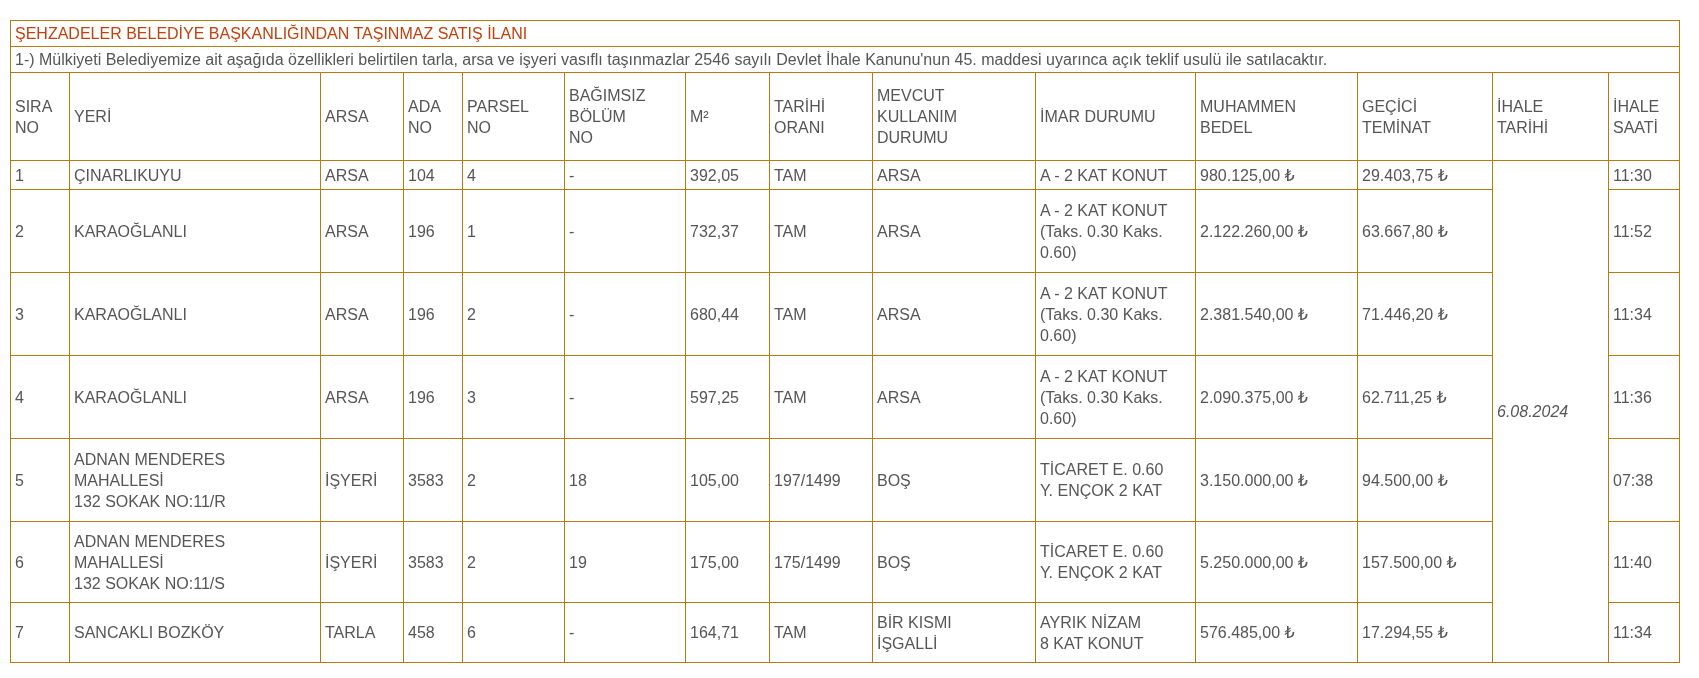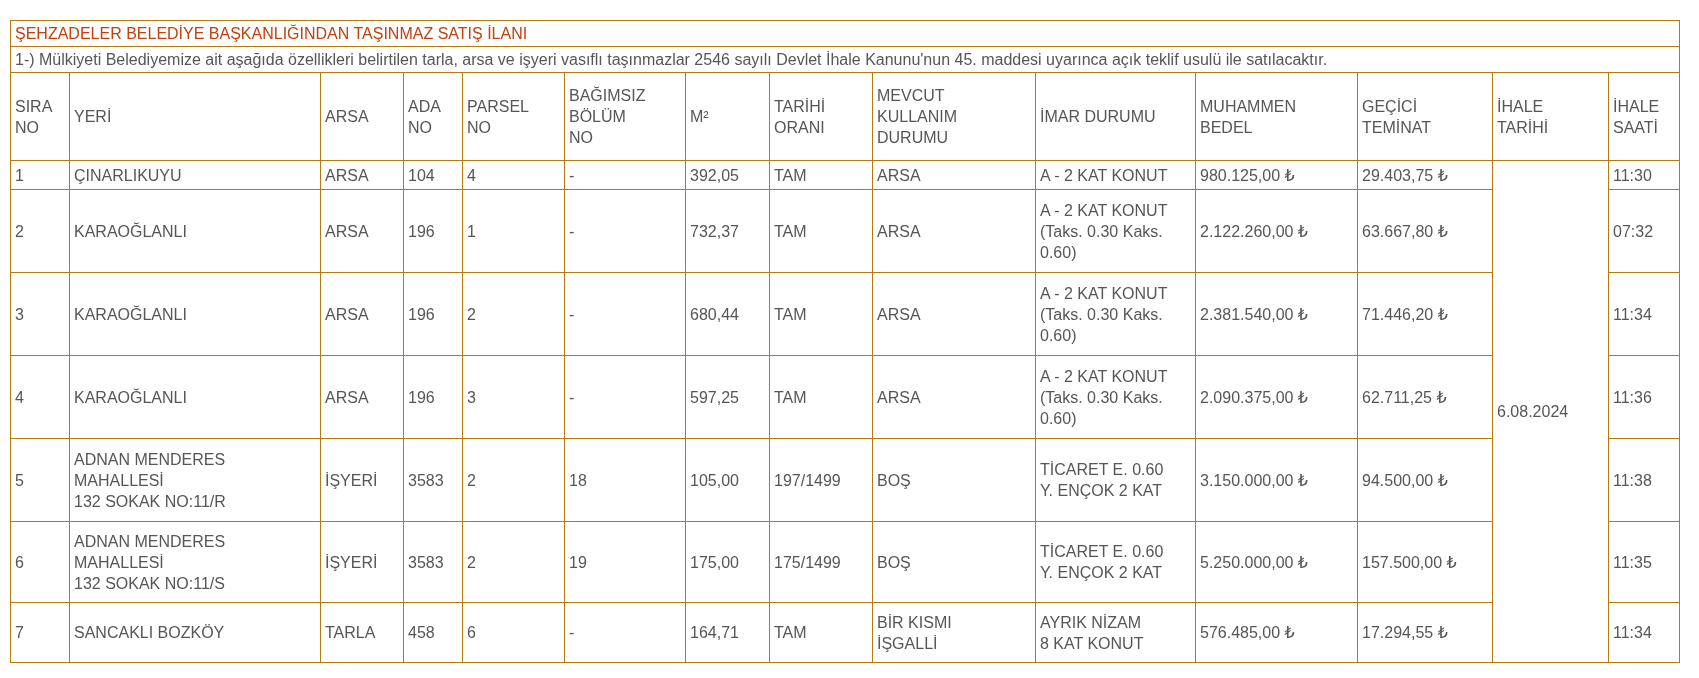--- a/index.html
+++ b/index.html
@@ -23,21 +23,21 @@
     word-wrap:break-word;
   }
   td.title-cell{
     text-align:center;font-weight:bold;font-size:16px;color:#c2410c;
     padding:6px 4px;white-space:normal;
   }
   td.intro-cell{
     padding:4px 5px;white-space:normal;
   }
   tr.header-row th{height:83px;}
-  td.date-cell{vertical-align:middle;}
+  td.date-cell{vertical-align:middle;font-style:italic;}
 </style>
 </head>
 <body>
 
 <div class="page">
   <table class="ilan">
     <colgroup>
         <col style="width: 59px;">
         <col style="width: 251px;">
         <col style="width: 83px;">
@@ -114,21 +114,21 @@
           <td>1</td>
           <td>-</td>
           <td>732,37</td>
           <td>TAM</td>
           <td>ARSA</td>
           <td>A - 2 KAT KONUT
 (Taks. 0.30 Kaks.
 0.60)</td>
           <td>2.122.260,00 ₺</td>
           <td>63.667,80 ₺</td>
-          <td>07:32</td>
+          <td>11:52</td>
         </tr>
         <tr style="height: 83px;">
           <td>3</td>
           <td>KARAOĞLANLI</td>
           <td>ARSA</td>
           <td>196</td>
           <td>2</td>
           <td>-</td>
           <td>680,44</td>
           <td>TAM</td>
@@ -166,39 +166,39 @@
           <td>3583</td>
           <td>2</td>
           <td>18</td>
           <td>105,00</td>
           <td>197/1499</td>
           <td>BOŞ</td>
           <td>TİCARET E. 0.60
 Y. ENÇOK 2 KAT</td>
           <td>3.150.000,00 ₺</td>
           <td>94.500,00 ₺</td>
-          <td>11:38</td>
+          <td>07:38</td>
         </tr>
         <tr style="height: 81px;">
           <td>6</td>
           <td>ADNAN MENDERES
 MAHALLESİ
 132 SOKAK NO:11/S</td>
           <td>İŞYERİ</td>
           <td>3583</td>
           <td>2</td>
           <td>19</td>
           <td>175,00</td>
           <td>175/1499</td>
           <td>BOŞ</td>
           <td>TİCARET E. 0.60
 Y. ENÇOK 2 KAT</td>
           <td>5.250.000,00 ₺</td>
           <td>157.500,00 ₺</td>
-          <td>11:35</td>
+          <td>11:40</td>
         </tr>
         <tr style="height: 60px;">
           <td>7</td>
           <td>SANCAKLI BOZKÖY</td>
           <td>TARLA</td>
           <td>458</td>
           <td>6</td>
           <td>-</td>
           <td>164,71</td>
           <td>TAM</td>

